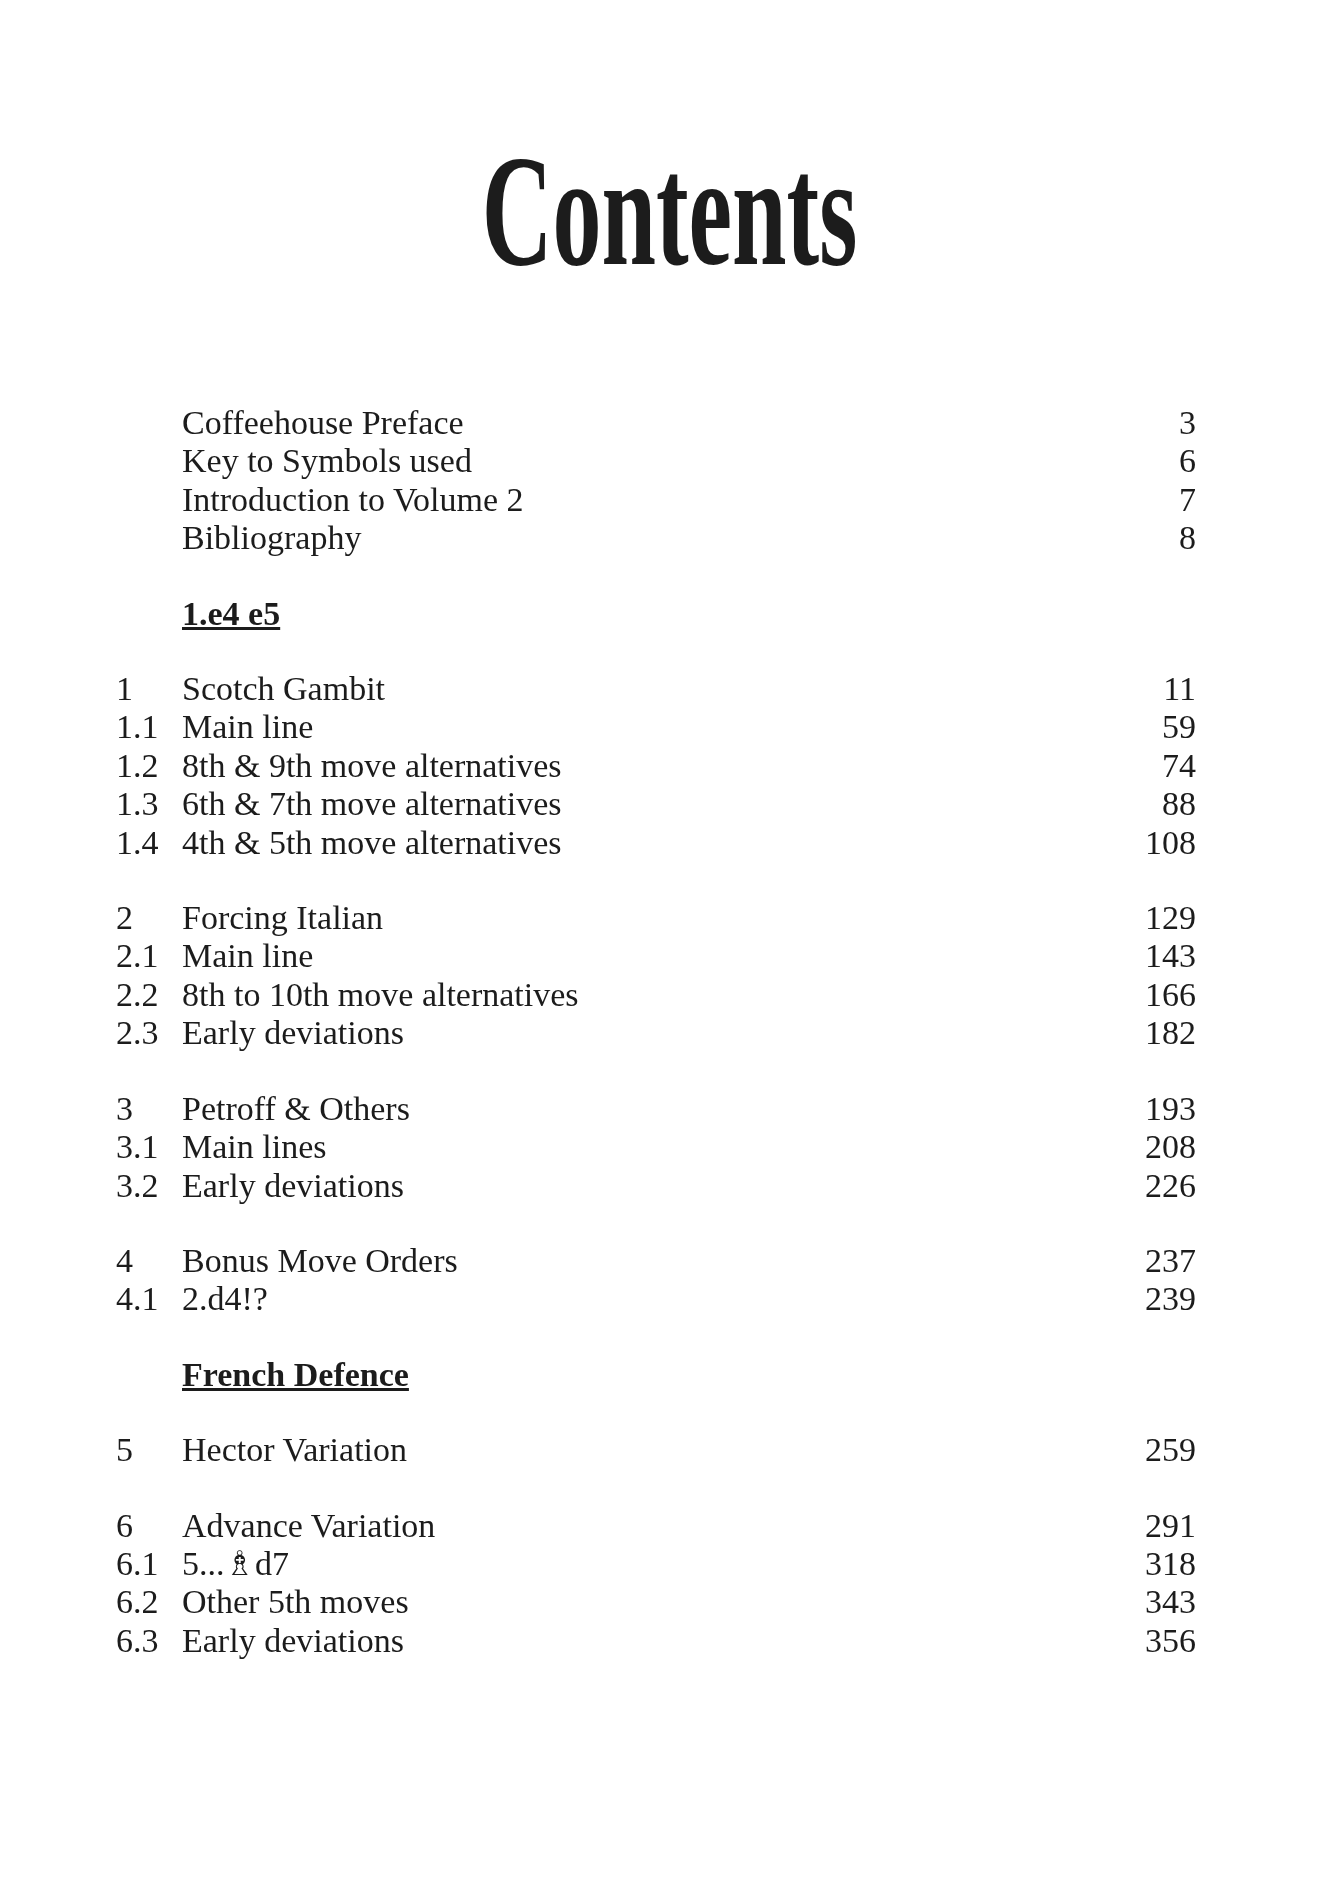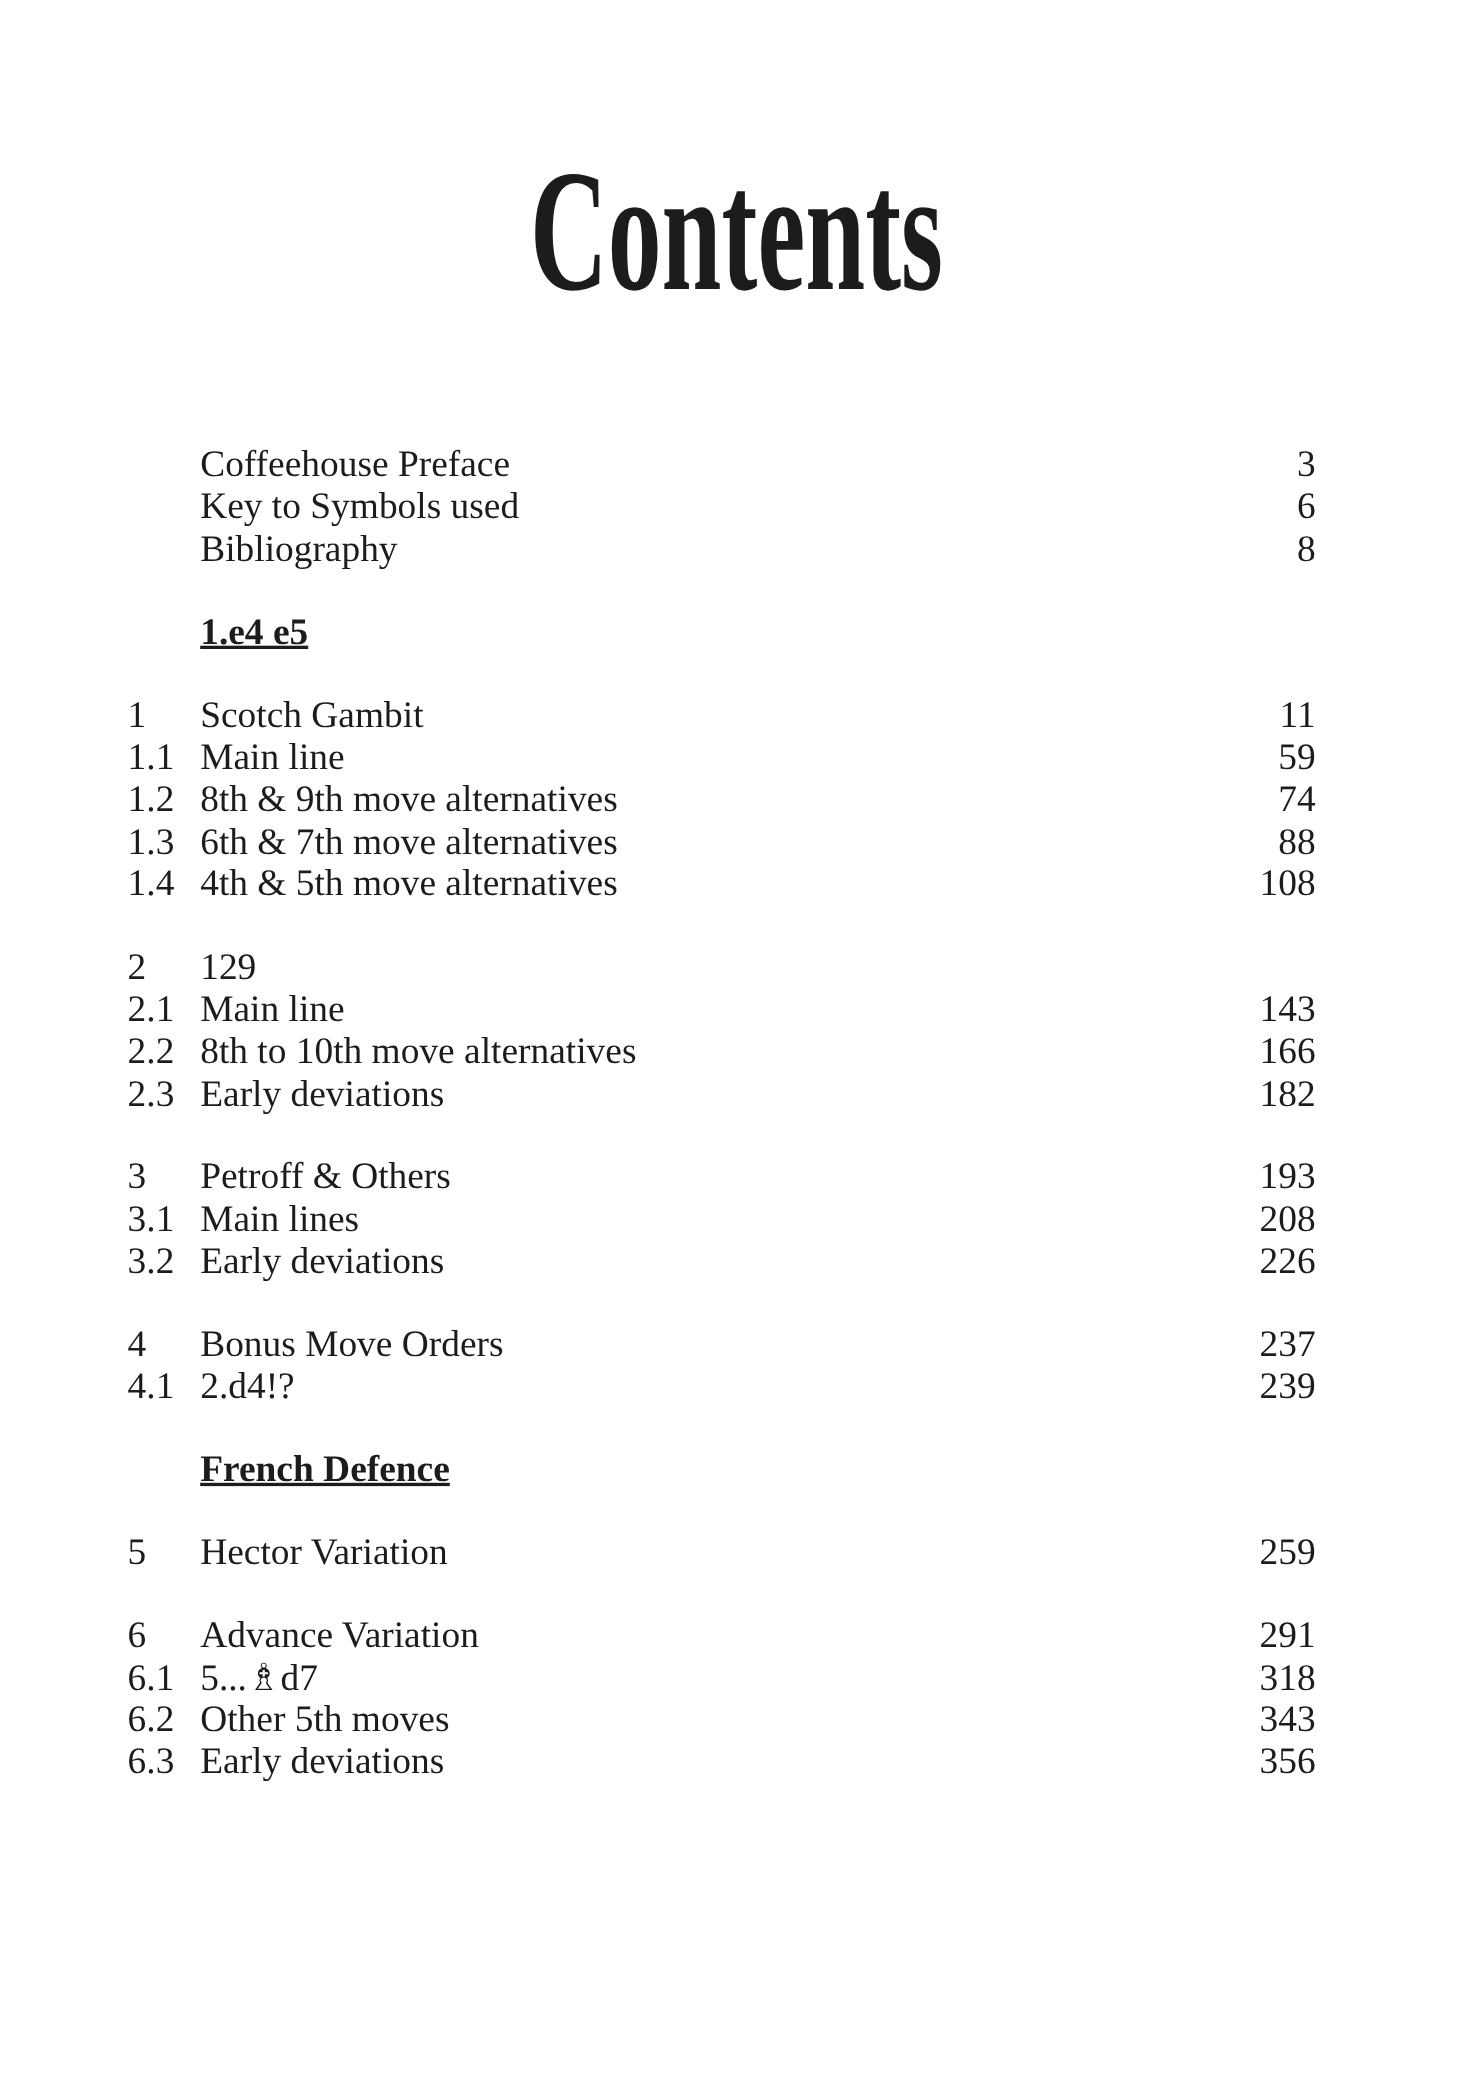--- a/index.html
+++ b/index.html
@@ -67,20 +67,25 @@
       <span class="lbl">Coffeehouse Preface</span>
       <span class="pg">3</span>
     </div>
     <div class="row">
       <span class="num"></span>
       <span class="lbl">Key to Symbols used</span>
       <span class="pg">6</span>
     </div>
     <div class="row">
       <span class="num"></span>
+      <span class="lbl">Introduction to Volume 2</span>
+      <span class="pg">7</span>
+    </div>
+    <div class="row">
+      <span class="num"></span>
       <span class="lbl">Bibliography</span>
       <span class="pg">8</span>
     </div>
   </div>
 
   <div class="group">
     <div class="hdr">1.e4 e5</div>
   </div>
 
   <div class="group">
@@ -107,20 +112,21 @@
     <div class="row">
       <span class="num">1.4</span>
       <span class="lbl">4th &amp; 5th move alternatives</span>
       <span class="pg">108</span>
     </div>
   </div>
 
   <div class="group">
     <div class="row">
       <span class="num">2</span>
+      <span class="lbl">Forcing Italian</span>
       <span class="pg">129</span>
     </div>
     <div class="row">
       <span class="num">2.1</span>
       <span class="lbl">Main line</span>
       <span class="pg">143</span>
     </div>
     <div class="row">
       <span class="num">2.2</span>
       <span class="lbl">8th to 10th move alternatives</span>

